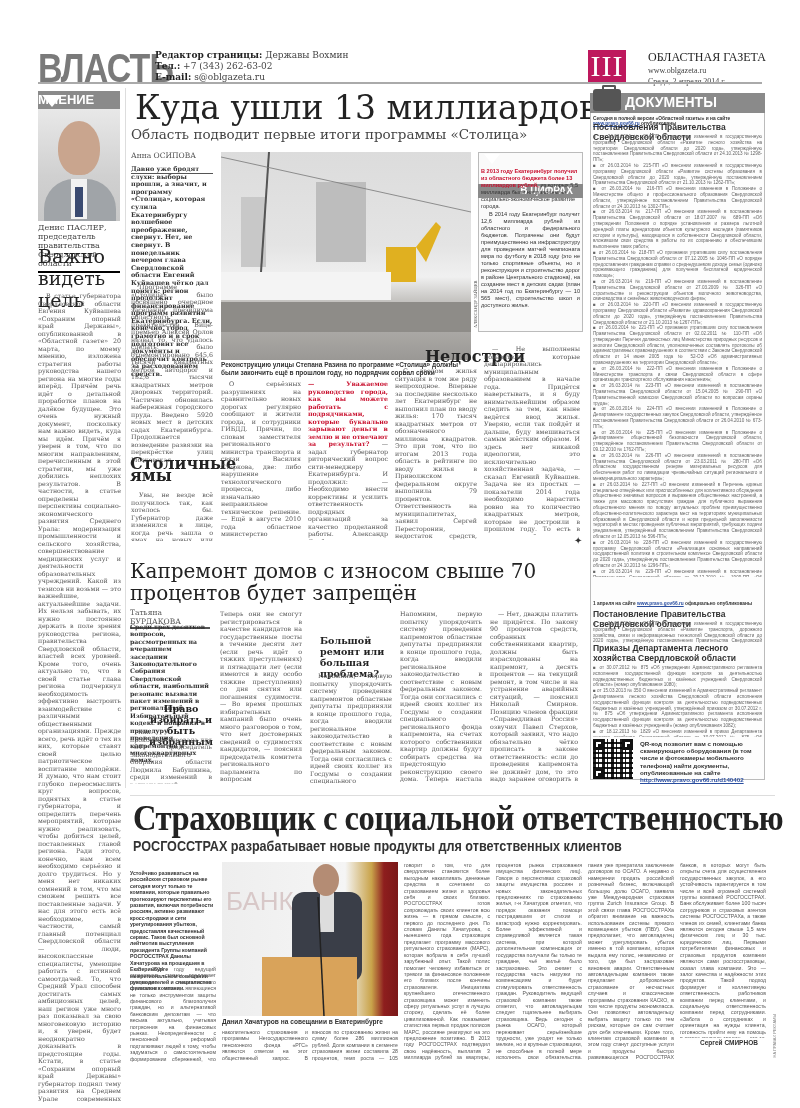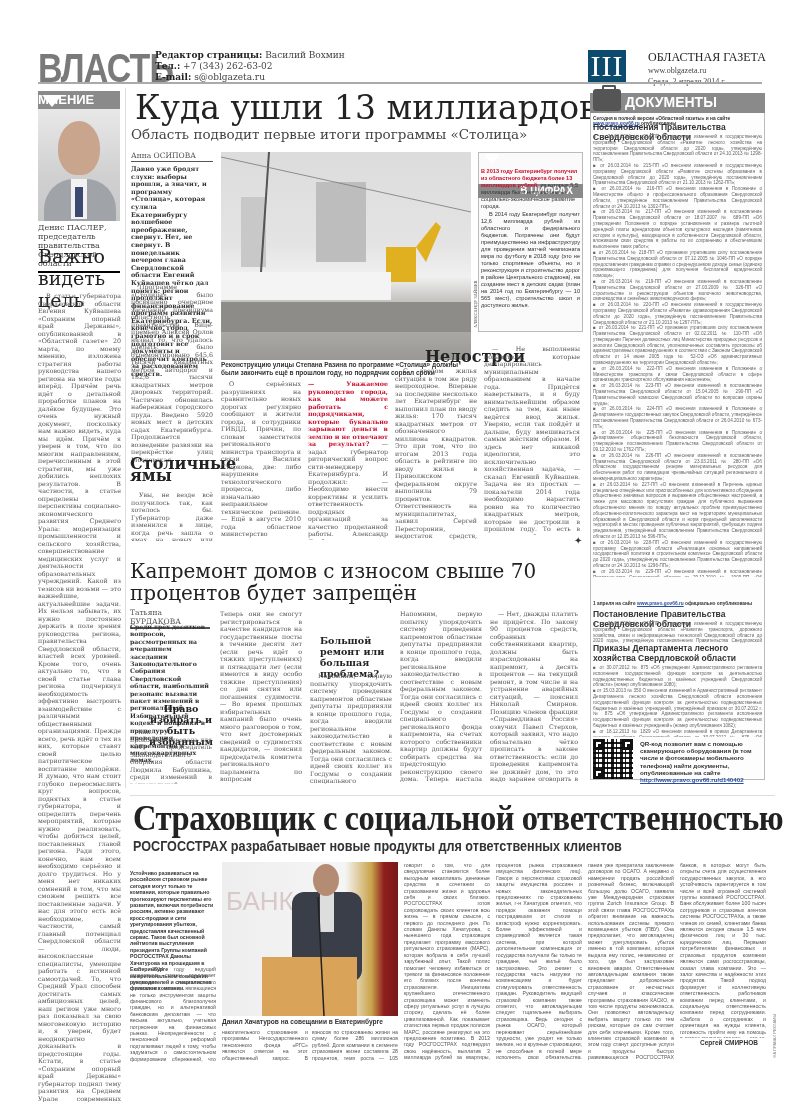--- a/index.html
+++ b/index.html
@@ -3,42 +3,42 @@
 <meta charset="utf-8">
 <style>
   * { box-sizing: border-box; margin: 0; padding: 0; }
   body { width: 800px; height: 1108px; background: #fff; font-family: "DejaVu Serif", serif; color: #222; position: relative; overflow: hidden; }
   .abs { position: absolute; }
 
   
   #section-title { left: 38px; top: 46px; font-family: "Liberation Sans", sans-serif; font-weight: bold; font-size: 40px; color: #7a7a7a; letter-spacing: -1px; transform: scaleX(0.85); transform-origin: left; }
   #editor-info { left: 155px; top: 50px; font-size: 9px; line-height: 11px; color: #444; }
   #editor-info b { color: #222; }
-  #page-num { left: 588px; top: 50px; width: 38px; height: 32px; background: #0c4a6e; color: #fff; font-family: "Liberation Serif", serif; font-size: 30px; text-align: center; line-height: 32px; letter-spacing: 1px; }
+  #page-num { left: 588px; top: 50px; width: 38px; height: 32px; background: #be185d; color: #fff; font-family: "Liberation Serif", serif; font-size: 30px; text-align: center; line-height: 32px; letter-spacing: 1px; }
   #paper-info { left: 648px; top: 50px; font-family: "Liberation Serif", serif; }
   #paper-name { font-size: 12px; color: #222; }
   #paper-url, #paper-date { font-size: 8px; color: #444; line-height: 11px; }
   #header-rule { left: 38px; top: 82px; width: 724px; height: 2px; background: #aaa; }
 
   
   #opinion-tag { left: 38px; top: 91px; width: 82px; height: 18px; background: #8a8a8a; color: #fff; font-family: "Liberation Sans", sans-serif; font-weight: bold; font-size: 13px; text-align: left; padding-right: 4px; line-height: 18px; }
   #opinion-arrow { left: 42px; top: 95px; width: 0; height: 0; border-left: 10px solid transparent; border-right: 10px solid transparent; border-top: 12px solid #fff; }
   #opinion-photo { left: 38px; top: 109px; width: 82px; height: 112px; background: linear-gradient(180deg, #e8e8e8 0%, #d0d0d0 60%, #c8c8c8 100%); overflow: hidden; }
   .face { position: absolute; left: 20px; top: 12px; width: 42px; height: 54px; border-radius: 50% 50% 45% 45%; background: #c9a58e; }
   .suit { position: absolute; left: 6px; top: 70px; width: 72px; height: 50px; border-radius: 30px 30px 0 0; background: #a0a4a8; }
   .shirt { position: absolute; left: 33px; top: 70px; width: 16px; height: 40px; background: #f2f2f2; }
   .tie { position: absolute; left: 37px; top: 78px; width: 8px; height: 30px; background: #3a4a70; }
   #opinion-caption { left: 38px; top: 223px; width: 82px; font-size: 8px; line-height: 9px; color: #444; border-bottom: 2px solid #000000; padding-bottom: 3px; }
   #opinion-head { left: 38px; top: 245px; width: 85px; font-size: 19px; line-height: 22px; color: #222; }
   .body-col { font-size: 6.3px; line-height: 7.5px; color: #555; text-align: justify; overflow: hidden; }
 
   
   #main-headline { left: 135px; top: 88px; font-family: "DejaVu Serif", serif; font-size: 33px; color: #222; white-space: nowrap; }
   #main-sub { left: 131px; top: 126px; font-size: 13.5px; color: #444; white-space: nowrap; }
-  #main-author { left: 131px; top: 151px; width: 82px; font-size: 7.5px; color: #555; border-bottom: 1.5px solid #555; padding-bottom: 1px; }
+  #main-author { left: 131px; top: 151px; width: 82px; font-size: 7.5px; color: #555; border-bottom: 1.5px solid #555; padding-bottom: 13px; }
   #main-lead { left: 131px; top: 166px; width: 82px; font-size: 6.4px; line-height: 7.6px; font-weight: bold; color: #333; }
   #main-photo { left: 221px; top: 152px; width: 250px; height: 208px; overflow: hidden; background: linear-gradient(180deg, #dcdcdc 0%, #e4e4e4 45%, #f0f0f0 60%, #b8b6b2 75%, #9a9895 100%); }
   #main-photo-caption { left: 221px; top: 361px; width: 250px; font-family: "Liberation Sans", sans-serif; font-size: 6.5px; line-height: 8px; font-weight: bold; color: #333; }
   #numbers-box { left: 478px; top: 152px; width: 105px; height: 180px; border: 1px solid #bbb; background: #fafafa; }
   #numbers-tag { left: 478px; top: 152px; width: 105px; height: 14px; background: #8a8a8a; color: #fff; font-family: "Liberation Sans", sans-serif; font-weight: bold; font-size: 10px; line-height: 14px; text-align: right; padding-right: 10px; margin-top: 32px; }
   #numbers-arrow { left: 484px; top: 154px; border-left: 8px solid transparent; border-right: 8px solid transparent; border-top: 10px solid #fff; }
   #numbers-lead { left: 481px; top: 168px; width: 99px; font-family: "Liberation Sans", sans-serif; font-size: 5.6px; line-height: 7px; color: #333; }
   #numbers-lead .red { color: #c8102e; font-weight: bold; }
   .red { color: #c8102e; font-weight: bold; }
   .subhead { font-family: "DejaVu Serif", serif; font-size: 16px; line-height: 12px; font-weight: bold; color: #222; }
@@ -88,21 +88,21 @@
   #ins-signature { left: 700px; top: 1039px; font-family: "Liberation Sans", sans-serif; font-size: 6.5px; font-weight: bold; color: #333; }
   #ins-ad-mark { left: 772px; top: 1014px; font-family: "Liberation Sans", sans-serif; font-size: 4px; color: #888; writing-mode: vertical-rl; transform: rotate(180deg); }
   .end-mark { font-size: 10px; color: #333; }
   .vline { position: absolute; width: 1px; background: #ddd; }
 </style>
 </head>
 <body>
 
 <div class="abs" id="section-title">ВЛАСТЬ</div>
 <div class="abs" id="editor-info">
-  <div><b>Редактор страницы:</b> <span>Василий Вохмин</span></div>
+  <div><b>Редактор страницы:</b> <span>Державы Вохмин</span></div>
   <div><b>Тел.:</b> <span>+7 (343) 262-63-02</span></div>
   <div><b>E-mail:</b> <span>s@oblgazeta.ru</span></div>
 </div>
 <div class="abs" id="page-num">III</div>
 <div class="abs" id="paper-info">
   <div id="paper-name">ОБЛАСТНАЯ ГАЗЕТА</div>
   <div id="paper-url">www.oblgazeta.ru</div>
   <div id="paper-date">Среда, 2 апреля 2014 г.</div>
 </div>
 <div class="abs" id="header-rule"></div>

